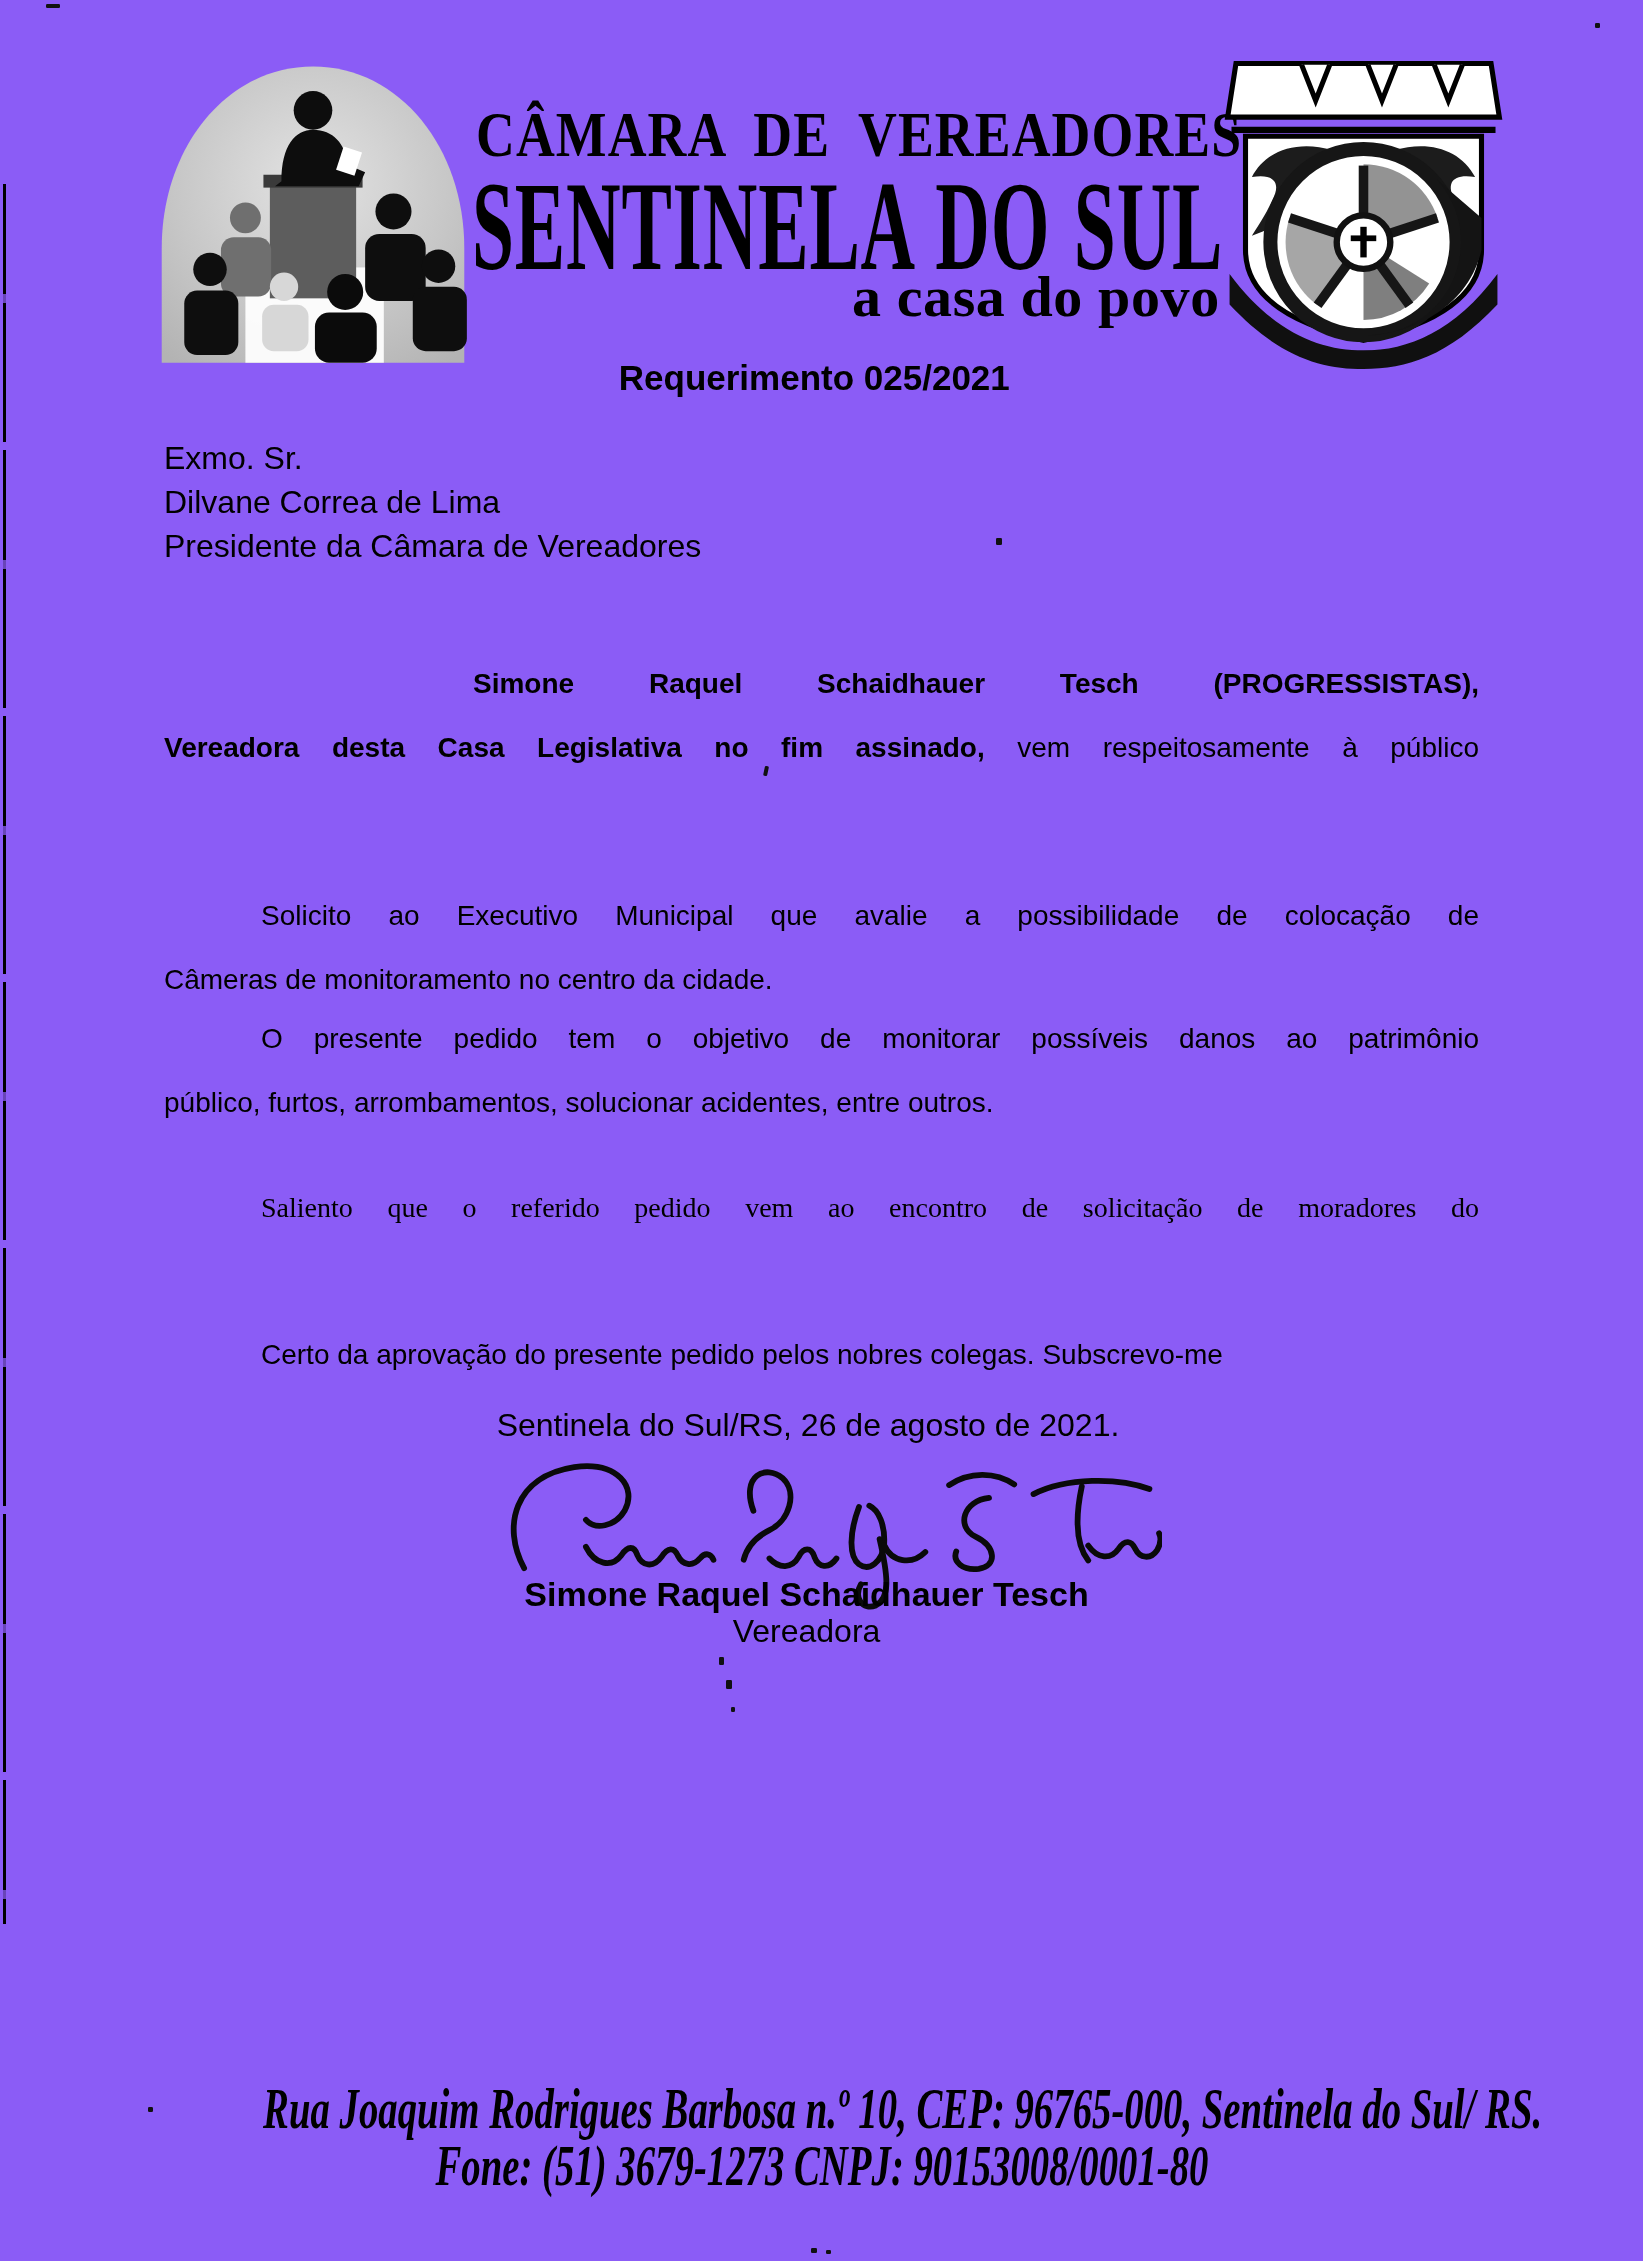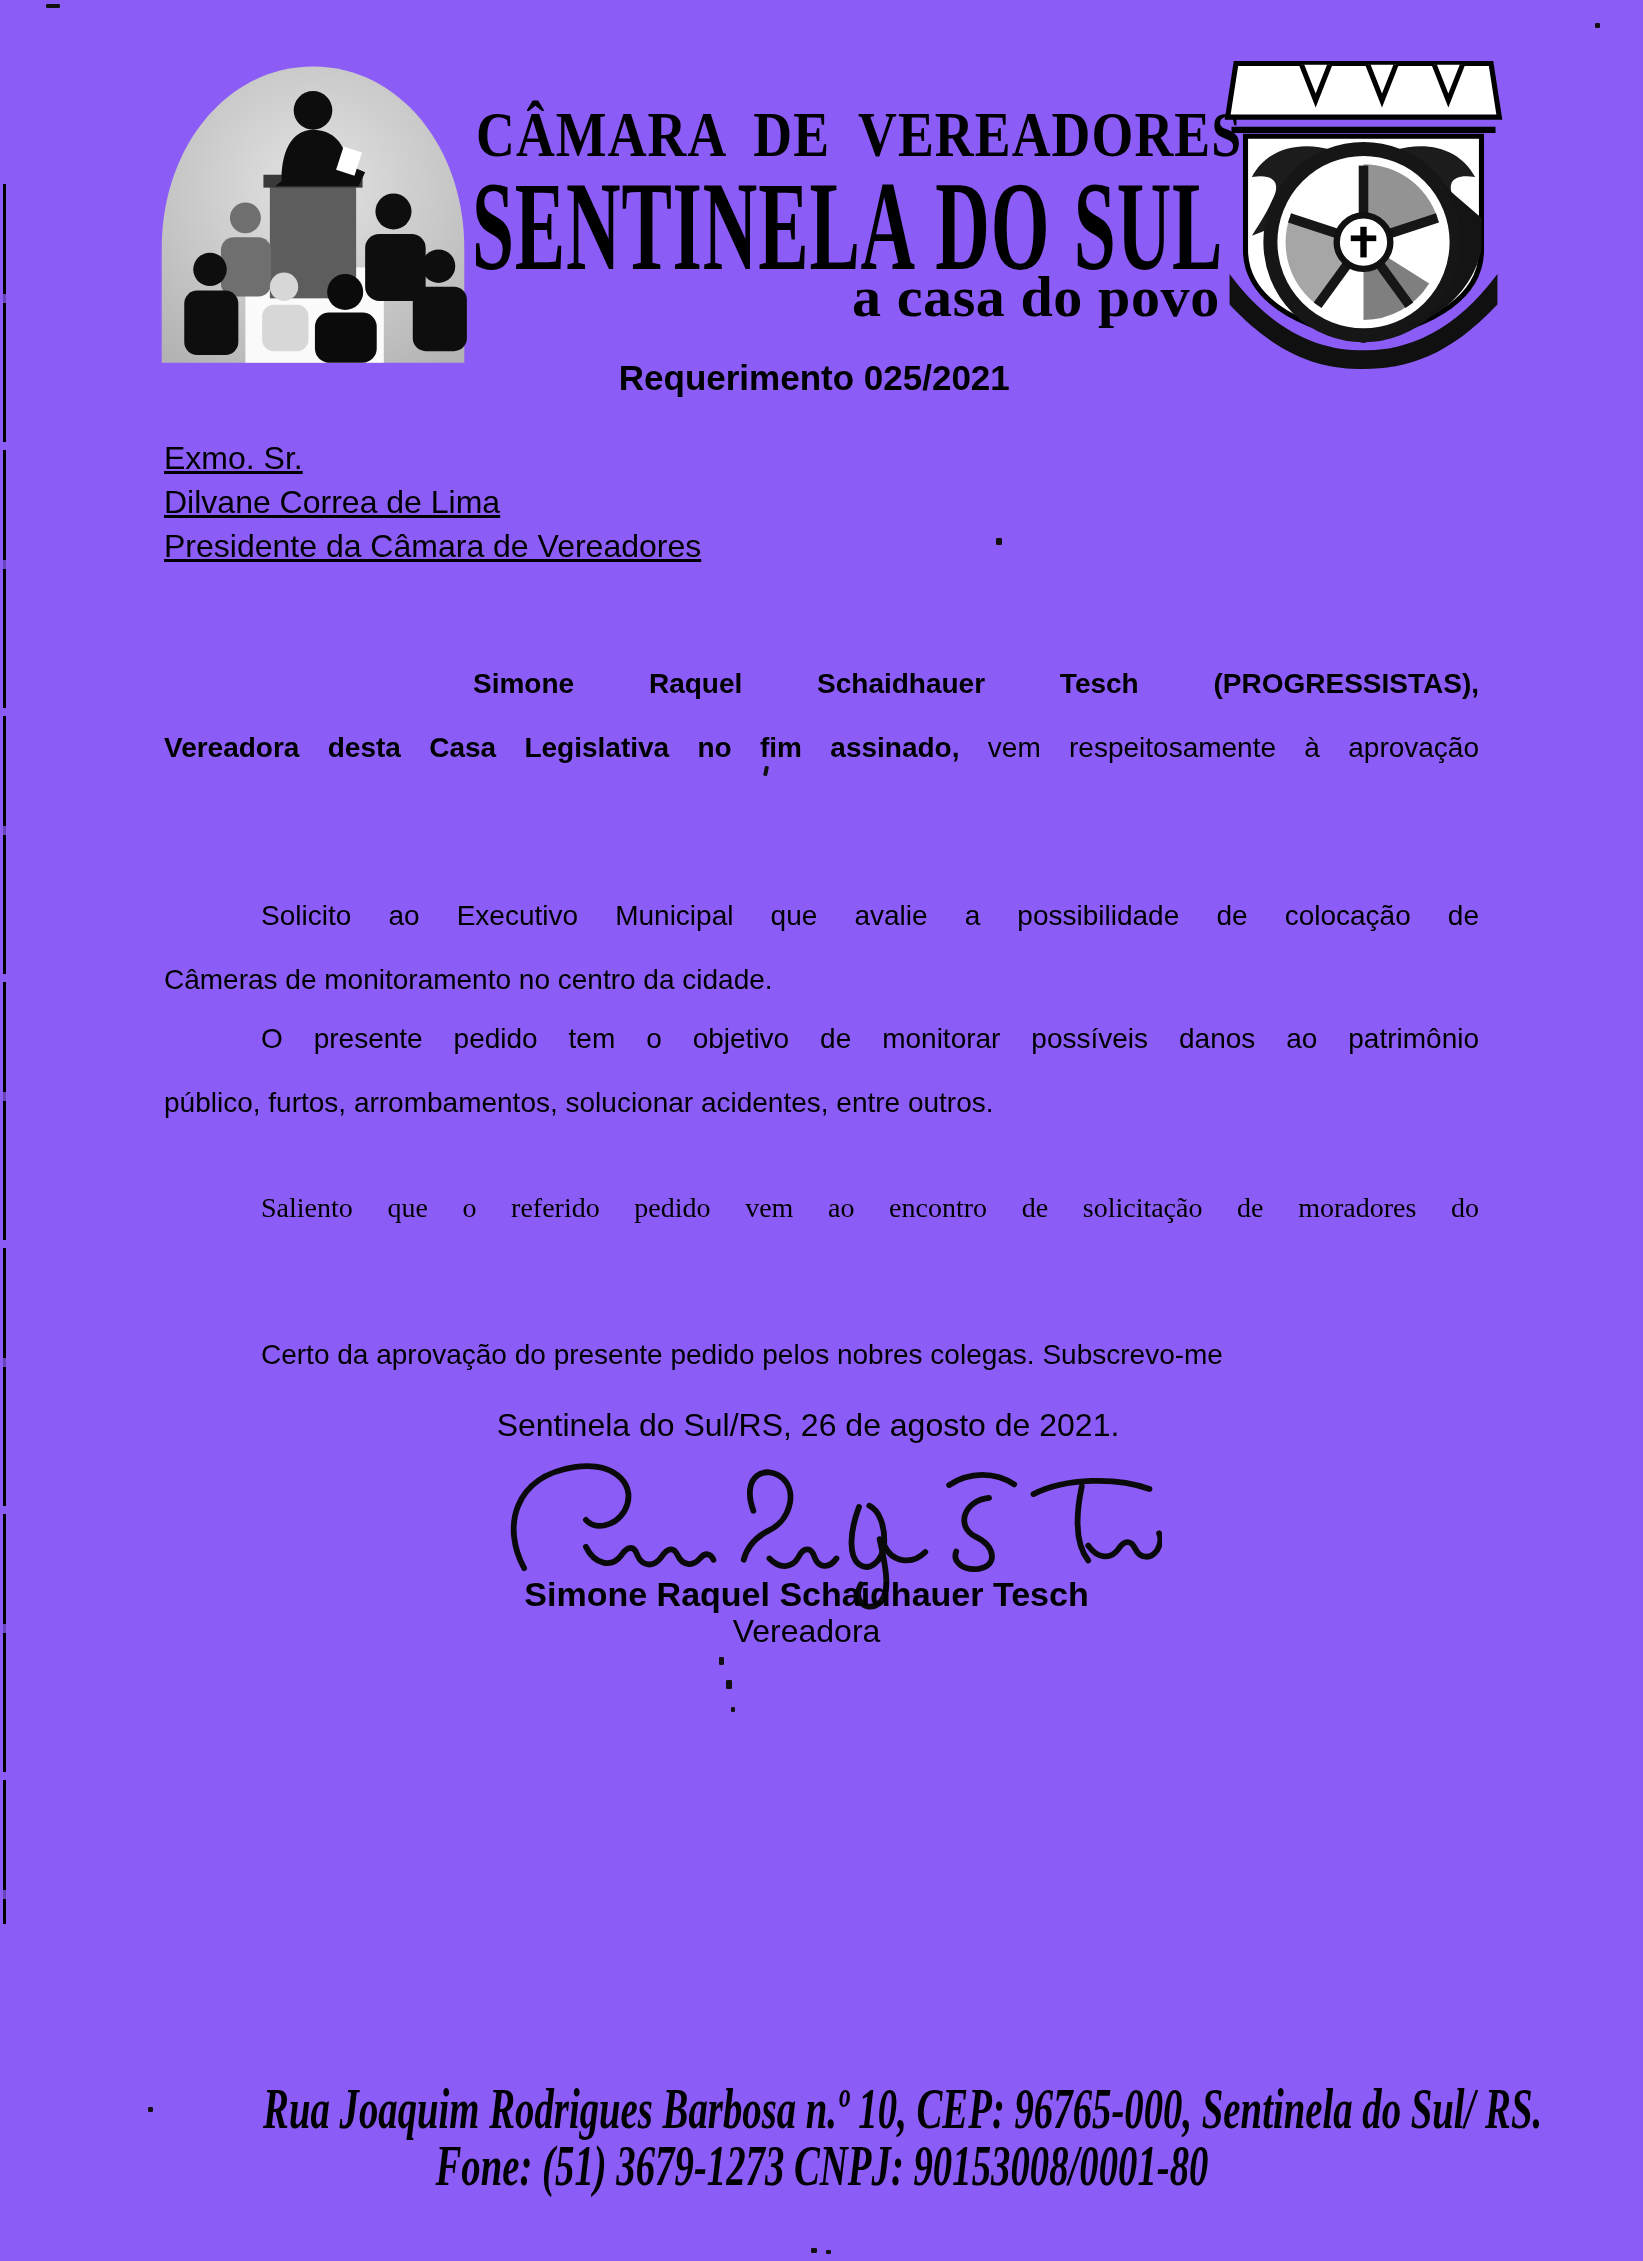--- a/index.html
+++ b/index.html
@@ -7,21 +7,21 @@
     position:relative;width:1644px;height:2261px;background:#8b5cf6;
     overflow:hidden;font-family:"Liberation Sans",sans-serif;color:#000;
   }
   
   .lh-line{position:absolute;transform-origin:left top;font-family:"Liberation Serif",serif;font-weight:bold;white-space:nowrap;}
   .lh-l1{left:476px;top:98px;font-size:64px;transform:scaleX(.84);letter-spacing:1.3px;word-spacing:17px;}
   .lh-l2{left:472px;top:155px;font-size:126px;transform:scaleX(.60);letter-spacing:1.3px;word-spacing:6.4px;}
   .lh-l3{left:832px;top:263px;font-size:58px;letter-spacing:0.6px;margin-left:20px;}
   
   .doc-title{position:absolute;left:0;top:358px;width:1644px;text-align:center;font-size:35px;font-weight:bold;transform:translateX(-7.7px);}
-  .addressee{position:absolute;left:164px;top:436px;font-size:32px;line-height:44px;text-decoration:underline;}
+  .addressee{position:absolute;left:164px;top:436px;font-size:32px;line-height:44px;}
   
   .body-block{position:absolute;left:164px;width:1315px;font-size:28px;}
   .line{height:64px;line-height:64px;overflow:hidden;box-sizing:border-box;}
   .just{text-align:justify;text-align-last:justify;}
   .ind{padding-left:97px;}
   .ind-big{padding-left:309px;}
   .p1{top:652px;} .p2{top:884px;} .p3{top:1007px;} .p4{top:1176px;font-family:Liberation Serif, serif;} .p5{top:1323px;}
   
   .dateline{position:absolute;left:0;top:1407px;width:1644px;text-align:center;font-size:32px;transform:translateX(-14px);}
   .sig-svg{position:absolute;left:498px;top:1449px;}
@@ -120,21 +120,21 @@
   <div class="doc-title">Requerimento 025/2021</div>
 
   <div class="addressee">
     <div>Exmo. Sr.</div>
     <div>Dilvane Correa de Lima</div>
     <div>Presidente da Câmara de Vereadores</div>
   </div>
 
   <div class="body-block p1">
     <div class="line just ind-big"><b>Simone Raquel Schaidhauer Tesch (PROGRESSISTAS),</b></div>
-    <div class="line just"><b>Vereadora desta Casa Legislativa no fim assinado,</b> <span>vem respeitosamente à aprovação</span></div>
+    <div class="line just"><b>Vereadora desta Casa Legislativa no fim assinado,</b> <span>vem respeitosamente à público</span></div>
   </div>
 
   <div class="body-block p2">
     <div class="line just ind">Solicito ao Executivo Municipal que avalie a possibilidade de colocação de</div>
     <div class="line">Câmeras de monitoramento no centro da cidade.</div>
   </div>
 
   <div class="body-block p3">
     <div class="line just ind">O presente pedido tem o objetivo de monitorar possíveis danos ao patrimônio</div>
     <div class="line">público, furtos, arrombamentos, solucionar acidentes, entre outros.</div>

